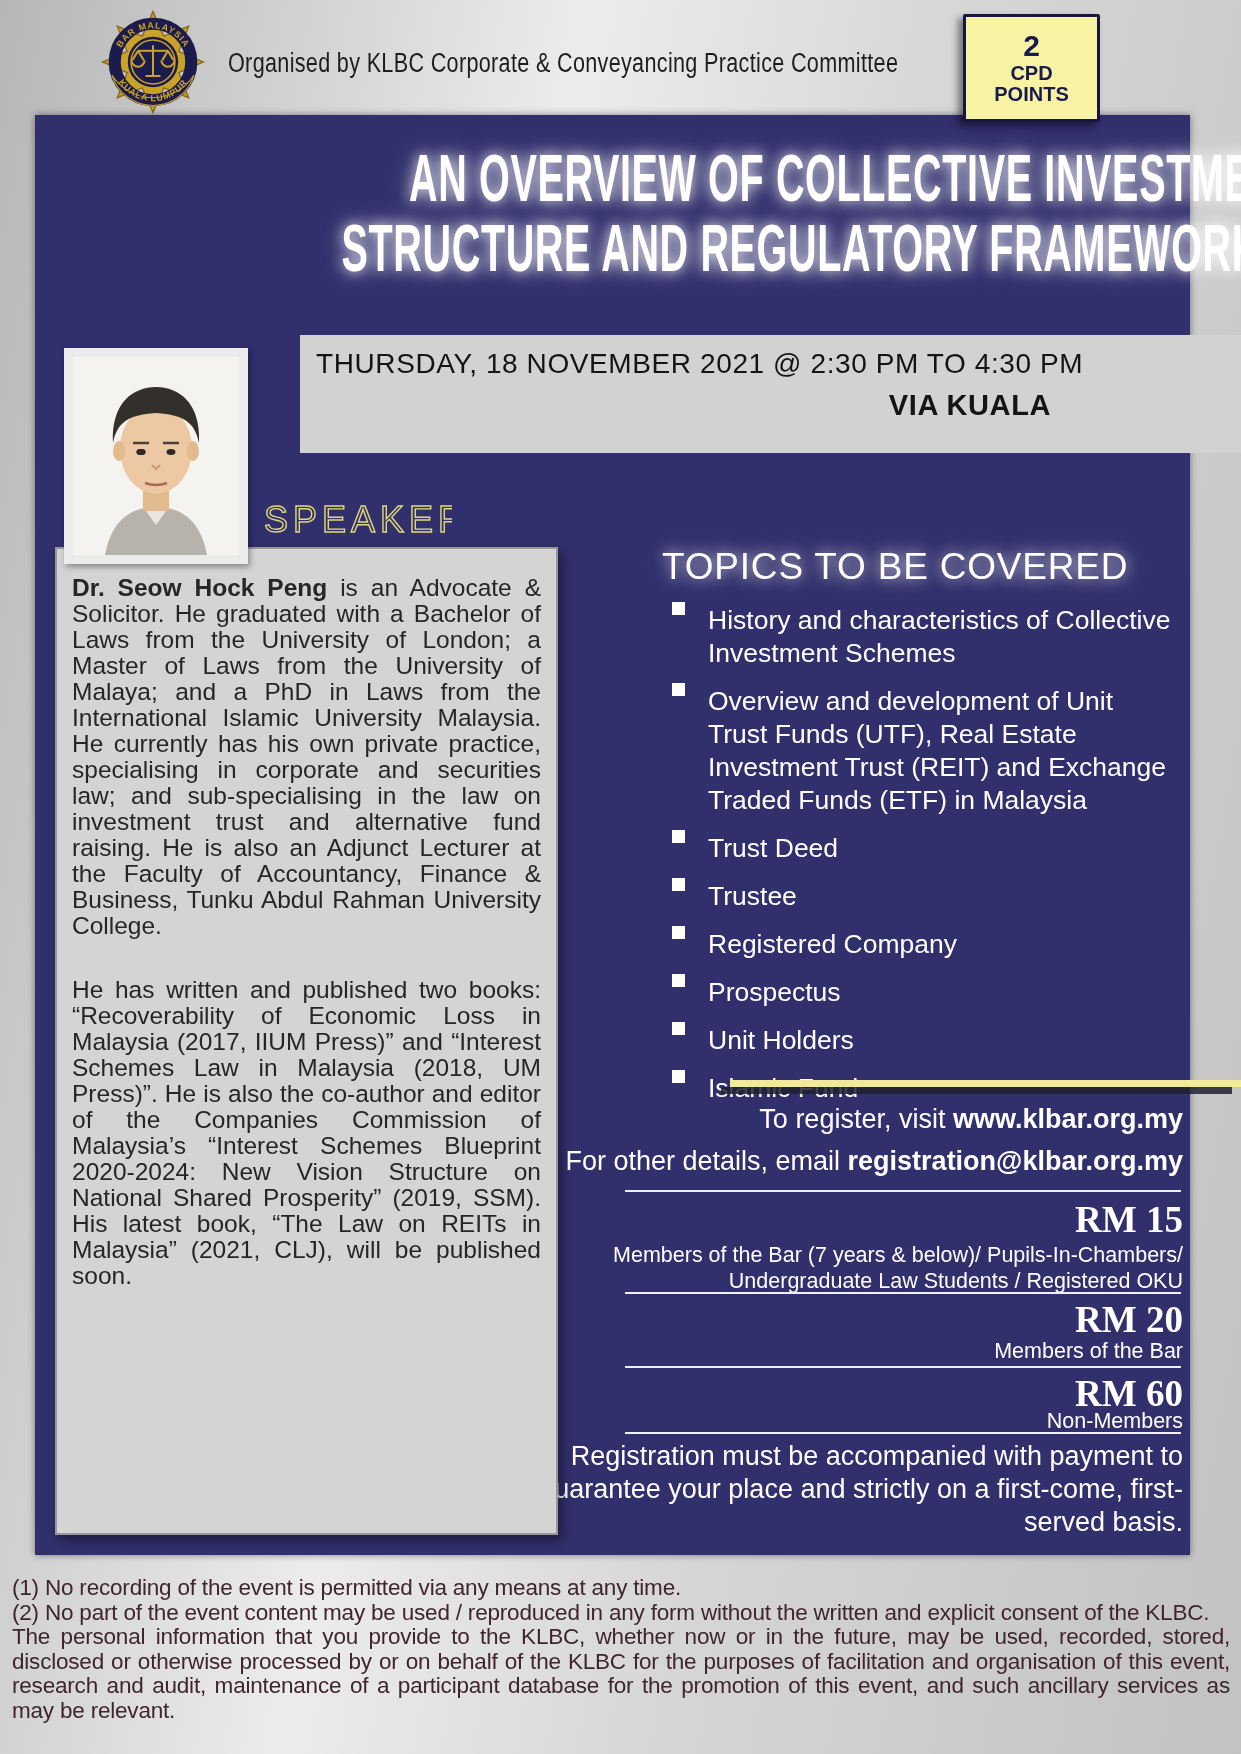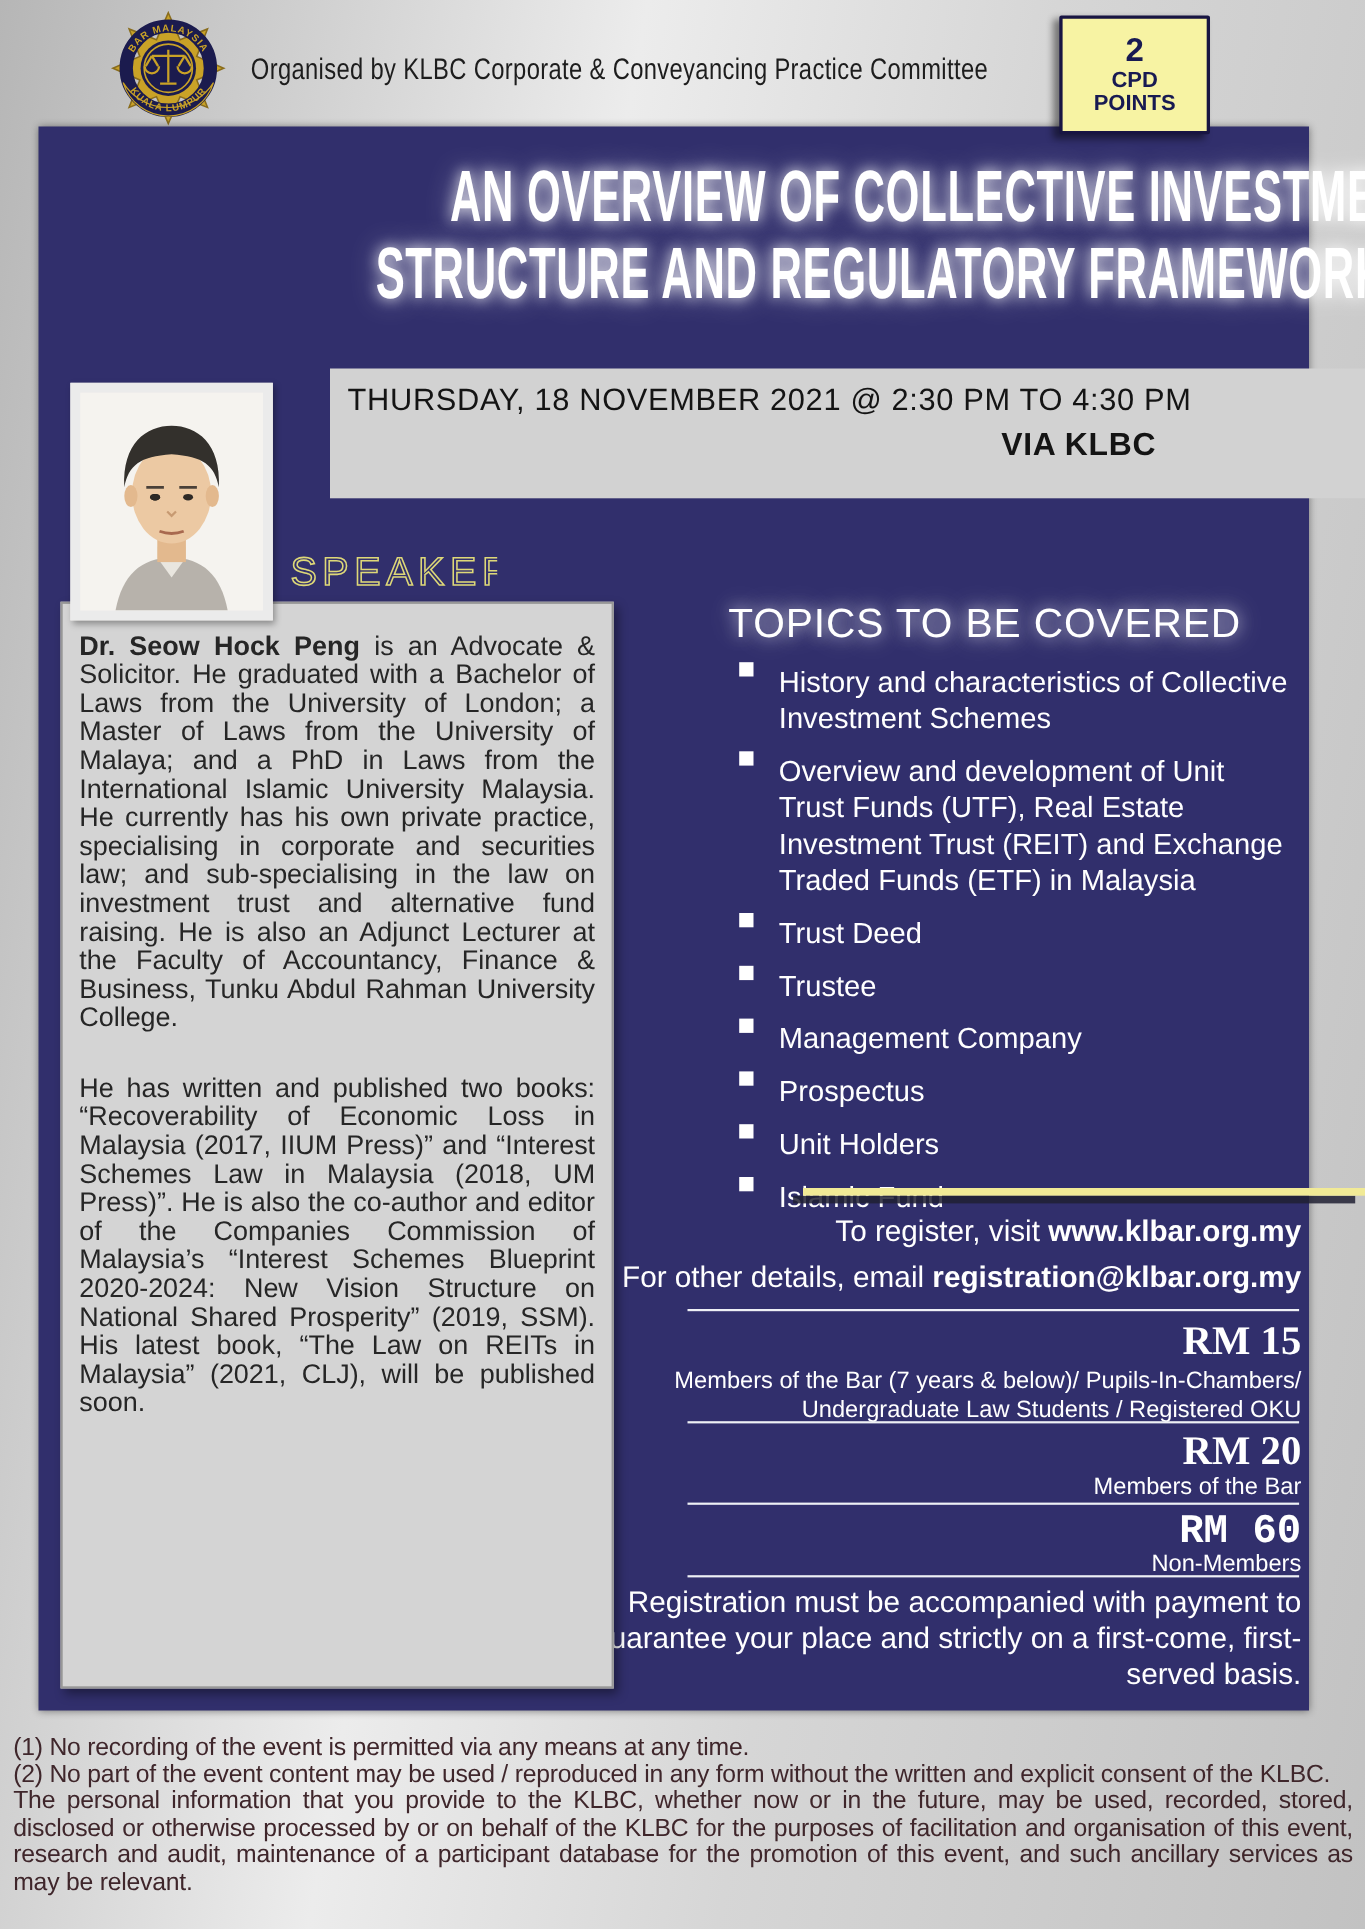--- a/index.html
+++ b/index.html
@@ -75,21 +75,21 @@
   }
   .reg-line{position:absolute;right:58px;text-align:left;color:#ffffff;font-size:27px;white-space:nowrap;}
   .r1{top:1104px;} .r2{top:1146px;}
   .reg-line b{font-weight:bold;}
   .divider{position:absolute;left:625px;width:556px;height:2px;background:#eef0f5;}
   .d1{top:1190px;} .d2{top:1292px;} .d3{top:1366px;} .d4{top:1432px;}
   .price{
     position:absolute;right:58px;text-align:center;color:#ffffff;
     font-family:"Liberation Serif",serif;font-weight:bold;font-size:37px;white-space:nowrap;
   }
-  .p1{top:1198px;} .p2{top:1298px;} .p3{top:1372px;font-family:Liberation Mono, monospace;}
+  .p1{top:1198px;} .p2{top:1298px;} .p3{top:1372px;}
   .who{position:absolute;right:58px;text-align:right;color:#ffffff;font-size:21.5px;line-height:26px;white-space:nowrap;margin-left:12px;}
   .w1{top:1242px;} .w2{top:1338px;} .w3{top:1408px;}
   .note{
     position:absolute;right:58px;top:1440px;width:660px;text-align:right;
     color:#ffffff;font-size:27px;line-height:33px;
   }
   
   .footer{
     position:absolute;left:12px;top:1576px;width:1218px;color:#3f262b;
     font-size:22.5px;line-height:24.5px;letter-spacing:-.2px;
@@ -140,21 +140,21 @@
 
   <div class="title-line t1">
     <span class="cond">AN OVERVIEW OF COLLECTIVE INVESTMENT SCHEMES:</span>
   </div>
   <div class="title-line t2">
     <span class="cond">STRUCTURE AND REGULATORY FRAMEWORK</span>
   </div>
 
   <div class="date-bar">
     <div class="date-line">THURSDAY, 18 NOVEMBER 2021 @ 2:30 PM TO 4:30 PM</div>
-    <div class="zoom-line">VIA KLBC</div>
+    <div class="zoom-line">VIA KUALA</div>
   </div>
 
   <div class="photo">
     <svg viewBox="0 0 166 198" width="166" height="198">
       <rect width="166" height="198" fill="#f5f3ef"></rect>
       <path d="M83,150 C55,150 38,166 32,198 L134,198 C128,166 111,150 83,150 Z" fill="#b7b2ab"></path>
       <path d="M70,150 L83,168 L96,150 L96,140 L70,140 Z" fill="#e9e6df"></path>
       <rect x="70" y="128" width="26" height="26" fill="#e3b98e"></rect>
       <ellipse cx="83" cy="92" rx="36" ry="45" fill="#ecc9a3"></ellipse>
       <ellipse cx="46" cy="94" rx="6" ry="10" fill="#e3b98e"></ellipse>
@@ -192,21 +192,21 @@
     <div class="topic">
         <span class="sq"></span>
         <span class="tx">Trust Deed</span>
       </div>
     <div class="topic">
         <span class="sq"></span>
         <span class="tx">Trustee</span>
       </div>
     <div class="topic">
         <span class="sq"></span>
-        <span class="tx">Management Company</span>
+        <span class="tx">Registered Company</span>
       </div>
     <div class="topic">
         <span class="sq"></span>
         <span class="tx">Prospectus</span>
       </div>
     <div class="topic">
         <span class="sq"></span>
         <span class="tx">Unit Holders</span>
       </div>
     <div class="topic">

